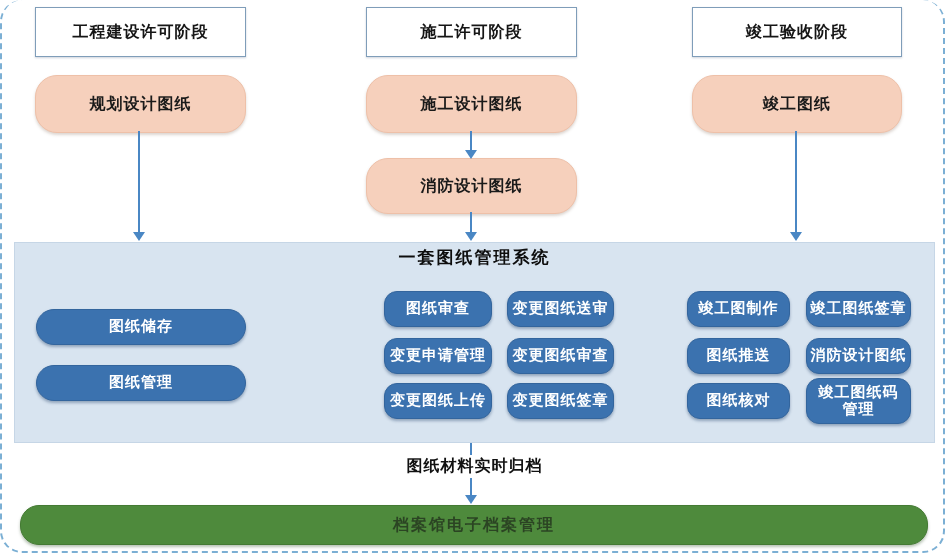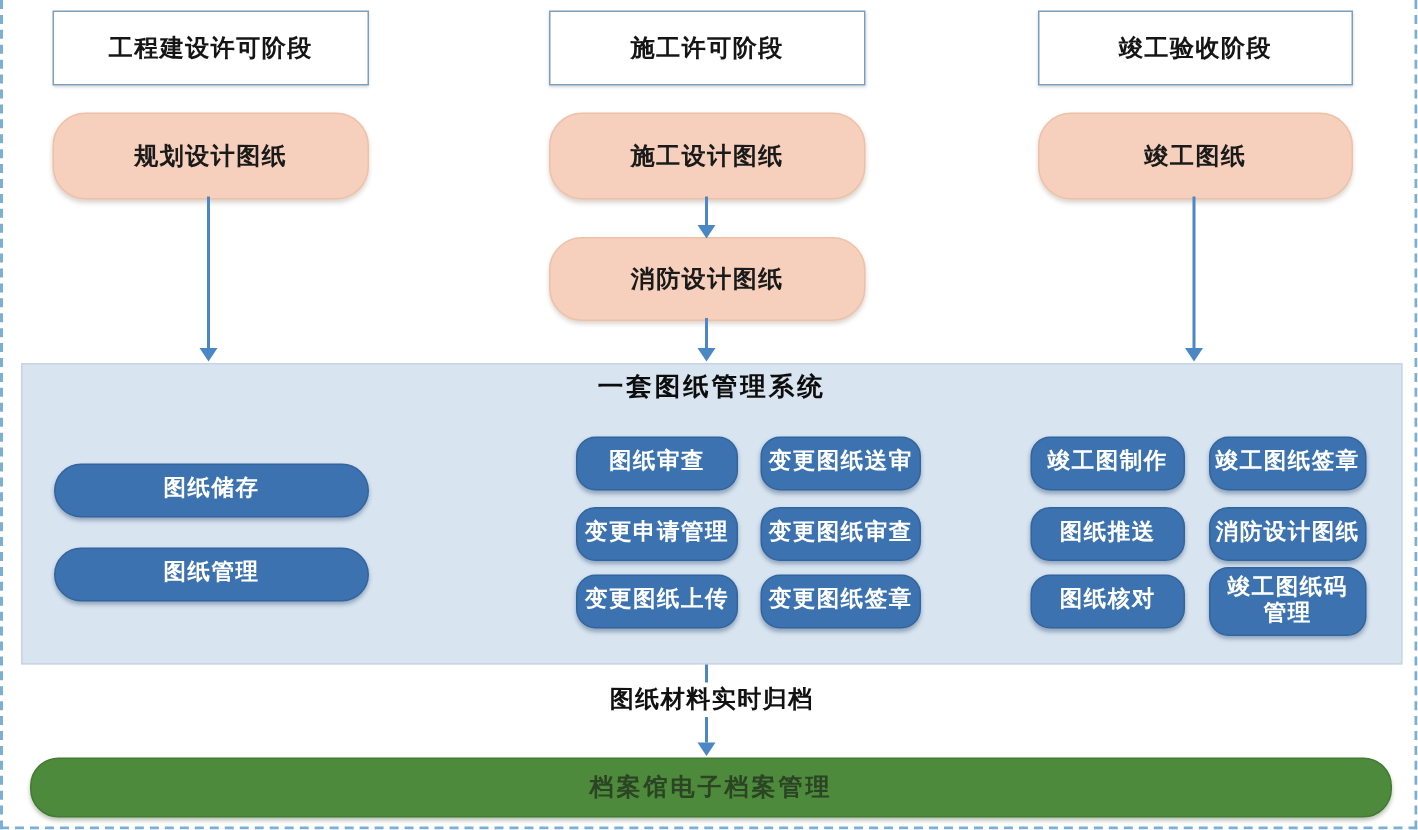--- a/index.html
+++ b/index.html
@@ -6,20 +6,21 @@
   .canvas{
     position:relative;
     width:945px;height:553px;
     box-sizing:border-box;
     background:#ffffff;
     border-left:2px dashed #7bafd4;
     border-right:2px dashed #7bafd4;
     border-bottom:2px dashed #7bafd4;
     overflow:hidden;
     font-family:"Liberation Serif","DejaVu Serif",serif;
+    border-radius:22px;
   }
   .stage{
     position:absolute;height:48px;
     background:#ffffff;
     border:1px solid #7f9db9;
     box-shadow:0 1px 2px rgba(60,80,110,.25);
     display:flex;align-items:center;justify-content:center;
     font-size:16px;font-weight:bold;color:#151515;letter-spacing:1px;
   }
   .doc{

